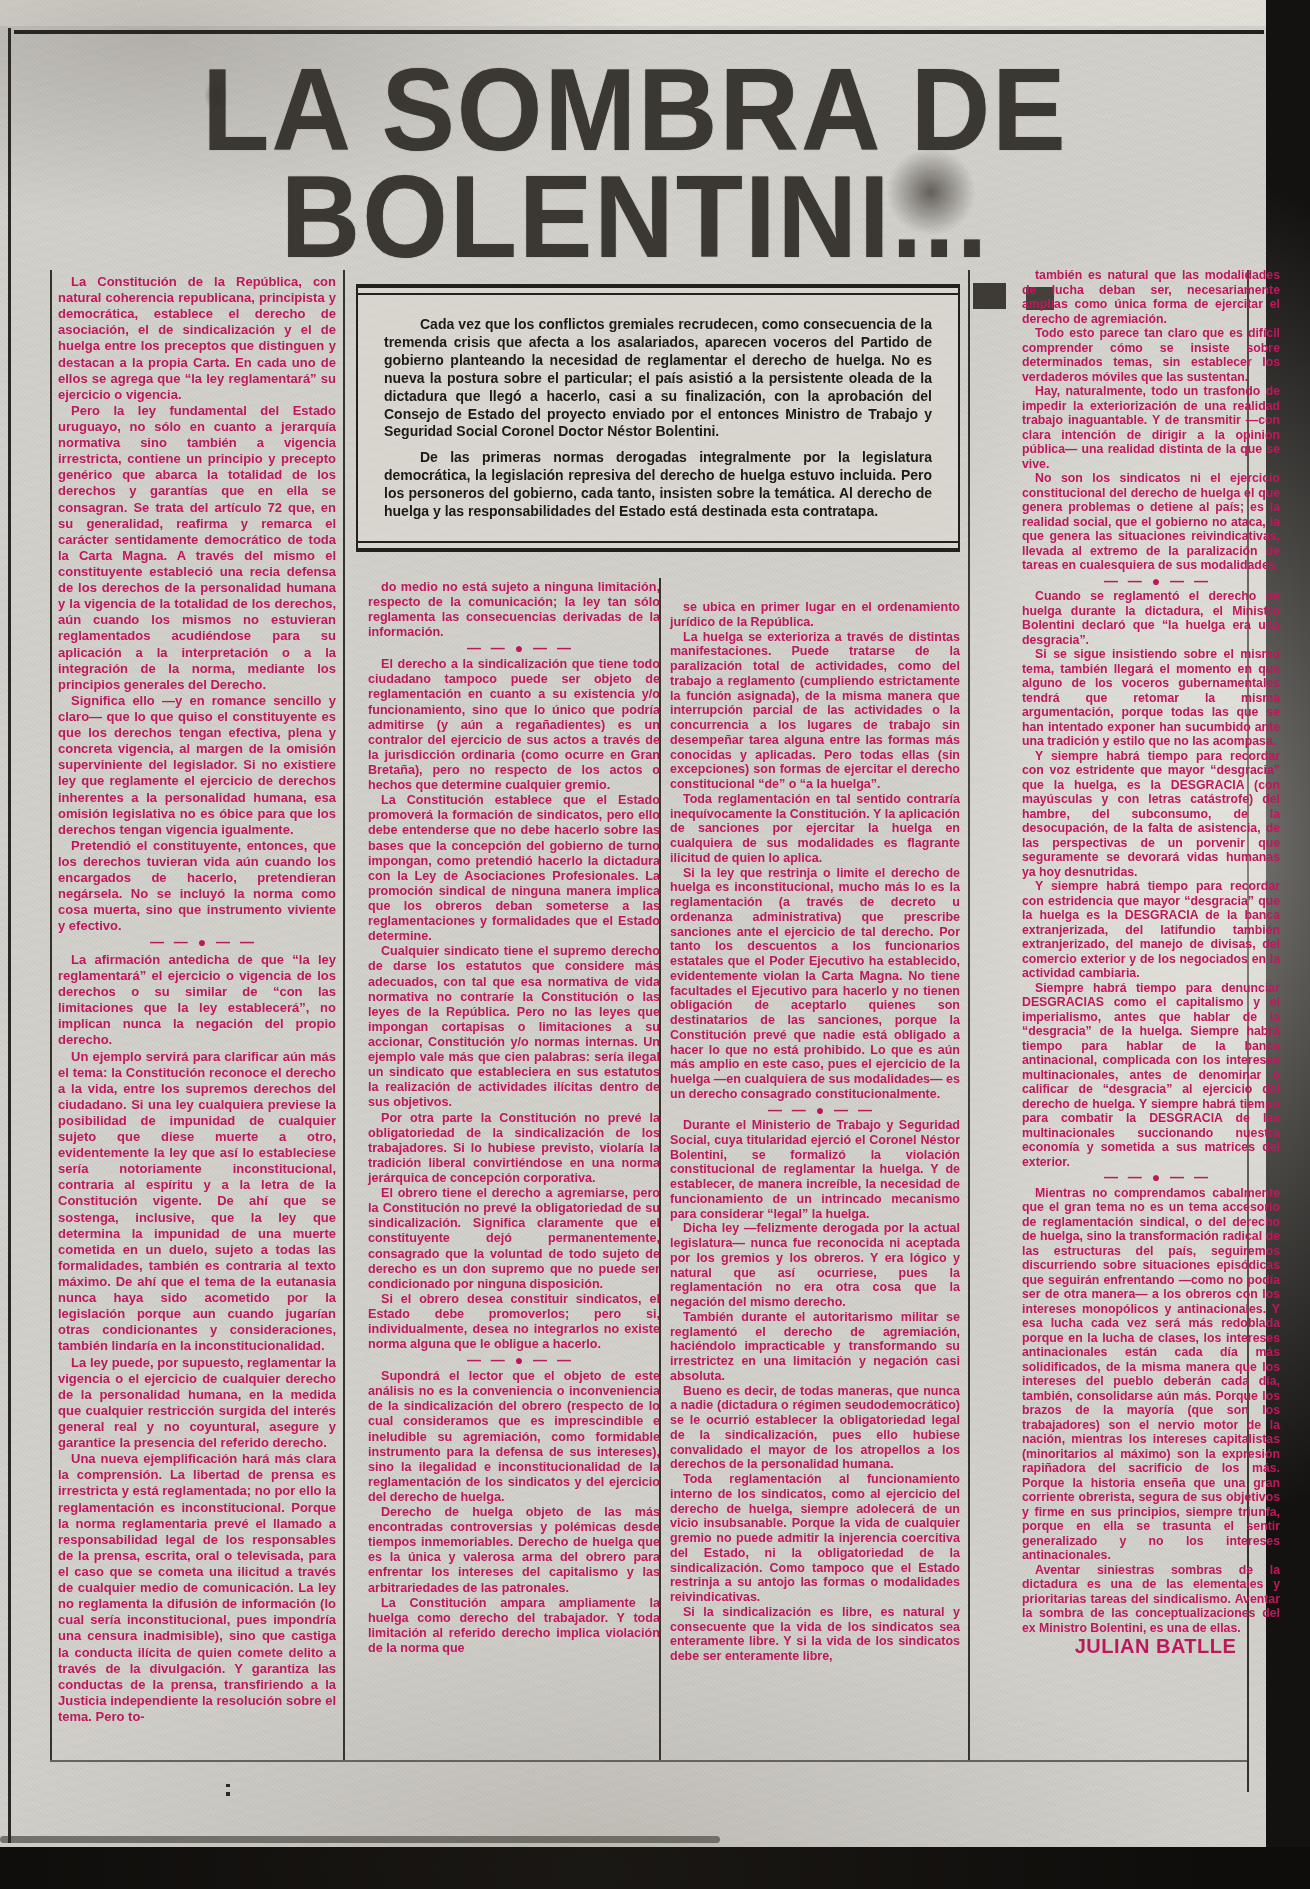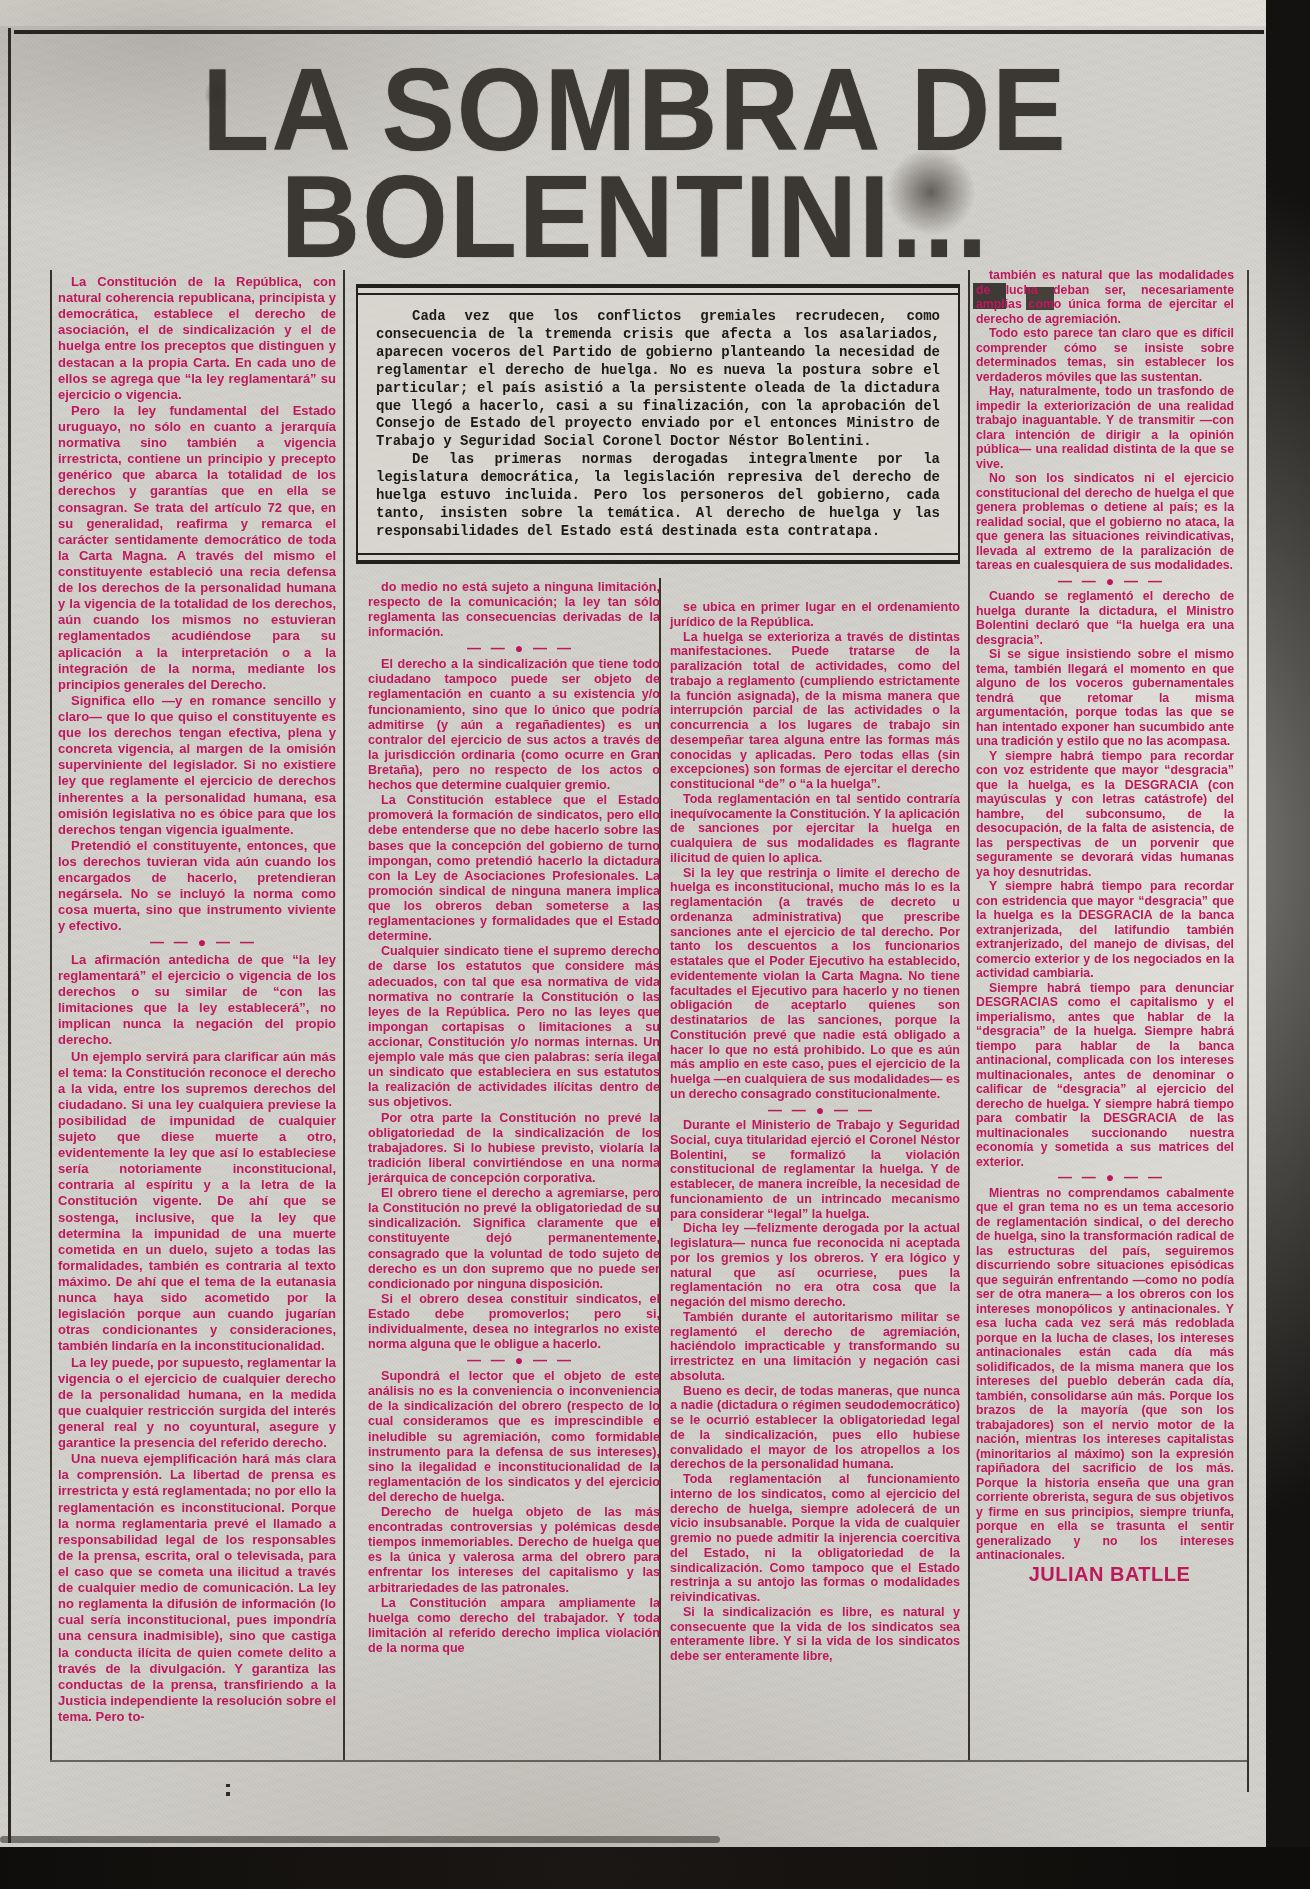--- a/index.html
+++ b/index.html
@@ -46,28 +46,28 @@
     position:absolute;left:356px;top:284px;width:600px;z-index:4;
     border-top:4px solid #24211d;border-bottom:4px solid #24211d;
     border-left:2px solid #24211d;border-right:2px solid #24211d;
     background:rgba(228,226,219,.35);
   }
   .lede-inner{
     border-top:2px solid #24211d;border-bottom:2px solid #24211d;
     margin:5px 0;padding:13px 18px 12px;
     font-weight:bold;color:#1d1a16;font-size:14px;line-height:1.28;text-align:justify;
   }
-  .lede-inner p{margin:0;text-indent:36px;font-family:Liberation Mono, monospace;}
+  .lede-inner p{margin:8px;text-indent:36px;}
 
   .col{position:absolute;z-index:4;color:#be185d;font-weight:bold;text-align:justify;}
   .col p{margin:0;text-indent:13px;}
   #col1{left:58px;top:274px;width:278px;font-size:13px;line-height:1.24;}
   #col2{left:368px;top:580px;width:292px;font-size:12.6px;line-height:1.2;}
   #col3{left:670px;top:580px;width:290px;font-size:12.5px;line-height:1.18;margin-top:20px;}
-  #col4{left:976px;top:268px;width:258px;font-size:12.3px;line-height:1.18;}
+  #col4{left:1022px;top:268px;width:258px;font-size:12.3px;line-height:1.18;}
 
   .divider{margin:11px 0 10px;text-align:center;letter-spacing:3px;font-size:14px;text-indent:0;font-weight:bold;}
   .byline{text-align:center;margin-top:8px;font-size:20px;letter-spacing:.5px;padding-right:4px;text-indent:0;}
 
   .artifact{position:absolute;z-index:4;}
   #sq1{left:973px;top:283px;width:33px;height:26px;background:#3e3a35;}
   #sq2{left:1026px;top:287px;width:28px;height:23px;background:#45403a;}
   #blob1{left:886px;top:148px;width:90px;height:88px;
     background:radial-gradient(ellipse at center, rgba(52,48,43,.7), rgba(52,48,43,0) 70%);}
   #blob2{left:205px;top:80px;width:22px;height:30px;
@@ -157,14 +157,15 @@
   <p>Hay, naturalmente, todo un trasfondo de impedir la exteriorización de una realidad trabajo inaguantable. Y de transmitir —con clara intención de dirigir a la opinión pública— una realidad distinta de la que se vive.</p>
   <p>No son los sindicatos ni el ejercicio constitucional del derecho de huelga el que genera problemas o detiene al país; es la realidad social, que el gobierno no ataca, la que genera las situaciones reivindicativas, llevada al extremo de la paralización de tareas en cualesquiera de sus modalidades.</p>
   <p class="divider">— — ● — —</p>
   <p>Cuando se reglamentó el derecho de huelga durante la dictadura, el Ministro Bolentini declaró que “la huelga era una desgracia”.</p>
   <p>Si se sigue insistiendo sobre el mismo tema, también llegará el momento en que alguno de los voceros gubernamentales tendrá que retomar la misma argumentación, porque todas las que se han intentado exponer han sucumbido ante una tradición y estilo que no las acompasa.</p>
   <p>Y siempre habrá tiempo para recordar con voz estridente que mayor “desgracia” que la huelga, es la DESGRACIA (con mayúsculas y con letras catástrofe) del hambre, del subconsumo, de la desocupación, de la falta de asistencia, de las perspectivas de un porvenir que seguramente se devorará vidas humanas ya hoy desnutridas.</p>
   <p>Y siempre habrá tiempo para recordar con estridencia que mayor “desgracia” que la huelga es la DESGRACIA de la banca extranjerizada, del latifundio también extranjerizado, del manejo de divisas, del comercio exterior y de los negociados en la actividad cambiaria.</p>
   <p>Siempre habrá tiempo para denunciar DESGRACIAS como el capitalismo y el imperialismo, antes que hablar de la “desgracia” de la huelga. Siempre habrá tiempo para hablar de la banca antinacional, complicada con los intereses multinacionales, antes de denominar o calificar de “desgracia” al ejercicio del derecho de huelga. Y siempre habrá tiempo para combatir la DESGRACIA de las multinacionales succionando nuestra economía y sometida a sus matrices del exterior.</p>
   <p class="divider">— — ● — —</p>
   <p>Mientras no comprendamos cabalmente que el gran tema no es un tema accesorio de reglamentación sindical, o del derecho de huelga, sino la transformación radical de las estructuras del país, seguiremos discurriendo sobre situaciones episódicas que seguirán enfrentando —como no podía ser de otra manera— a los obreros con los intereses monopólicos y antinacionales. Y esa lucha cada vez será más redoblada porque en la lucha de clases, los intereses antinacionales están cada día más solidificados, de la misma manera que los intereses del pueblo deberán cada día, también, consolidarse aún más. Porque los brazos de la mayoría (que son los trabajadores) son el nervio motor de la nación, mientras los intereses capitalistas (minoritarios al máximo) son la expresión rapiñadora del sacrificio de los más. Porque la historia enseña que una gran corriente obrerista, segura de sus objetivos y firme en sus principios, siempre triunfa, porque en ella se trasunta el sentir generalizado y no los intereses antinacionales.</p>
+  <p>Aventar siniestras sombras de la dictadura es una de las elementales y prioritarias tareas del sindicalismo. Aventar la sombra de las conceptualizaciones del ex Ministro Bolentini, es una de ellas.</p>
   <p class="byline">JULIAN BATLLE</p>
 </div>
 
 </body></html>

